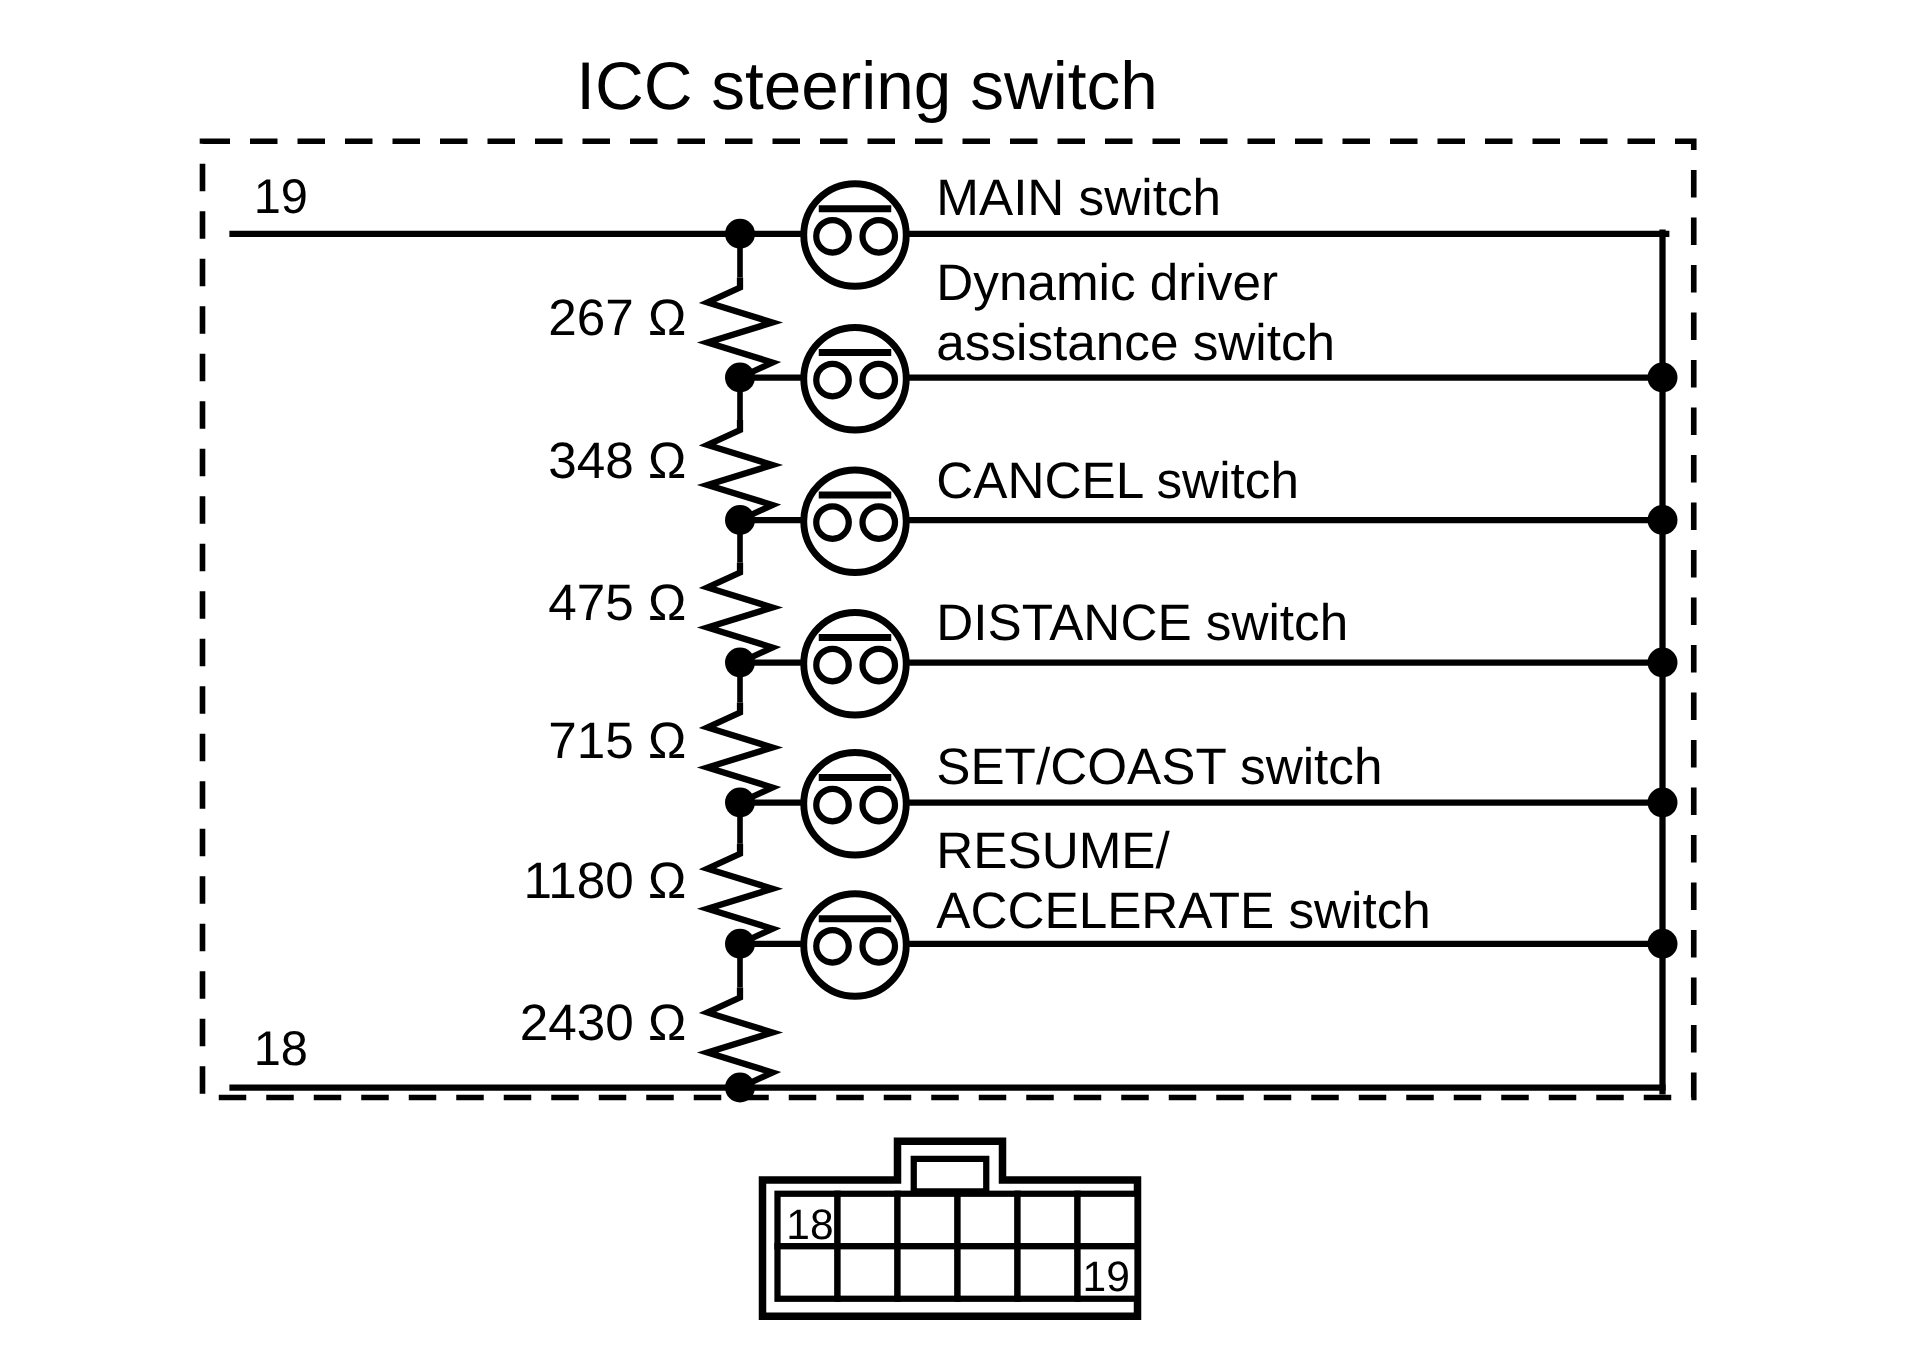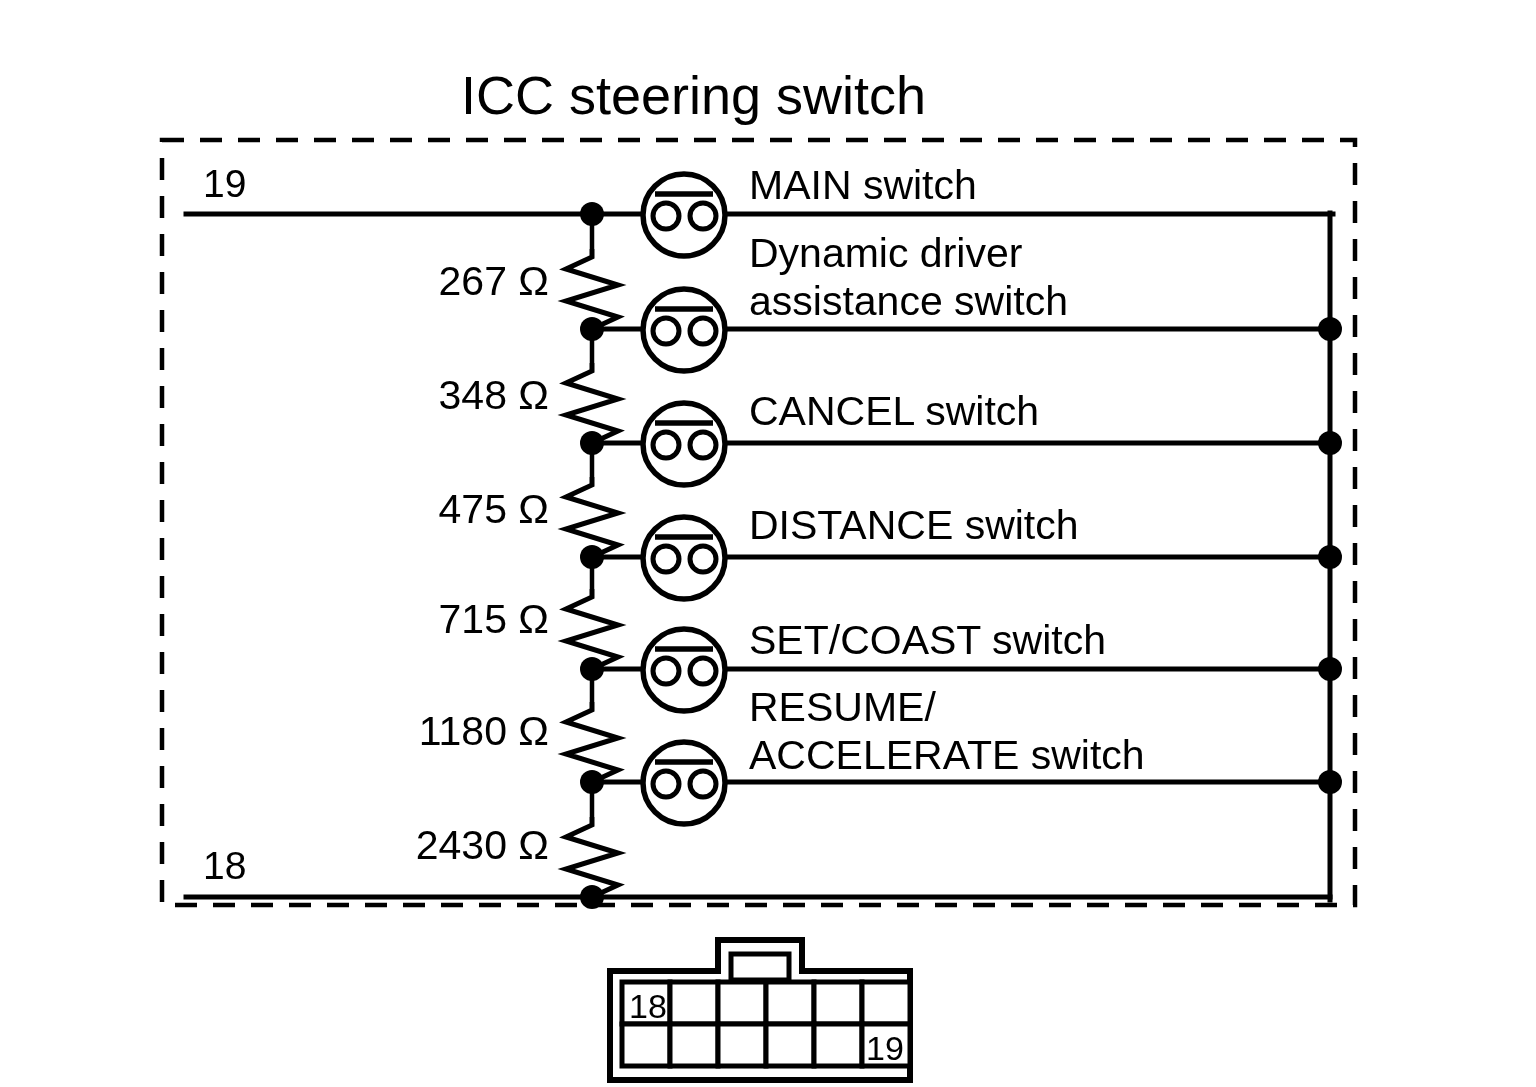--- a/index.html
+++ b/index.html
@@ -11,21 +11,20 @@
     width: 1536px;
     height: 1087px;
     font-family: "Liberation Sans", sans-serif;
     color: #000000;
     overflow: hidden;
   }
   #diagram-root {
     position: relative;
     width: 1536px;
     height: 850px;
-    margin-top: 27px;
   }
   svg.schematic {
     position: absolute;
     top: 0;
     left: 0;
     width: 1536px;
     height: 1087px;
     display: block;
   }
   .wire {

